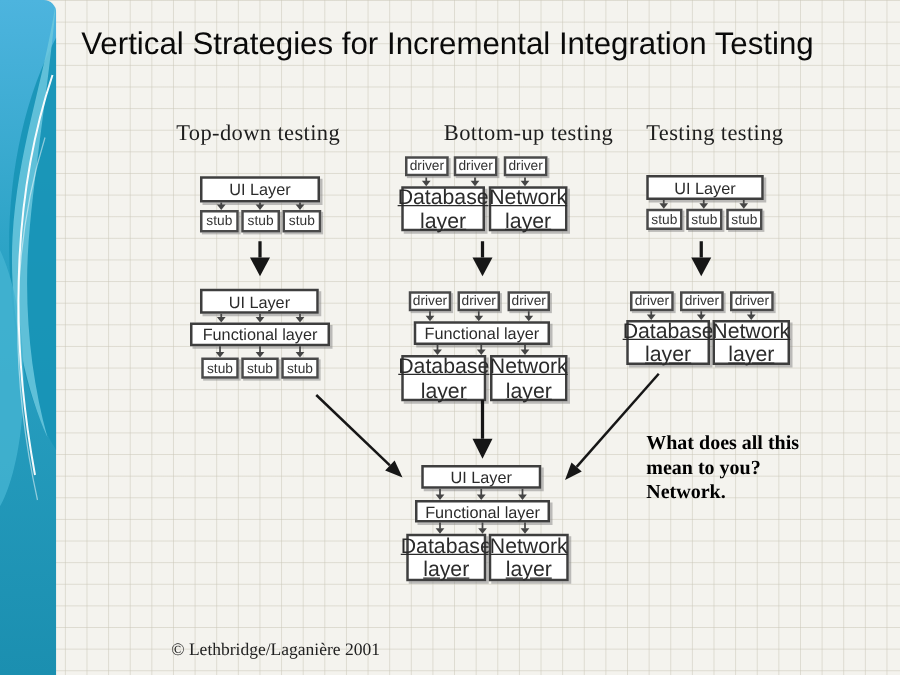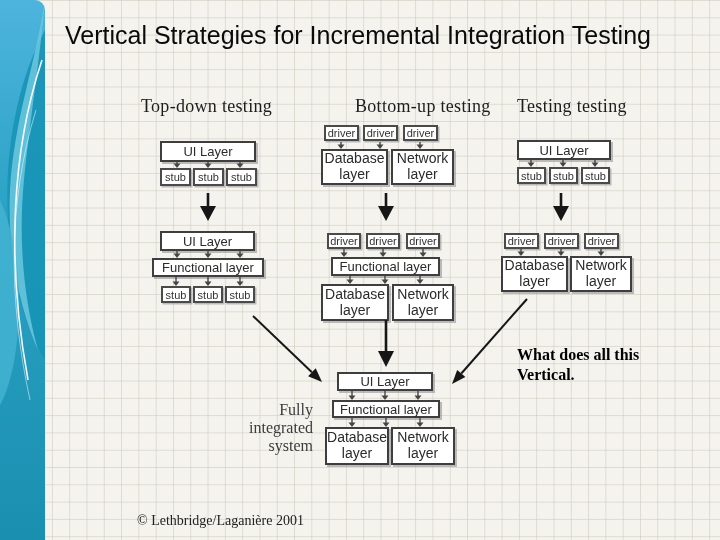--- a/index.html
+++ b/index.html
@@ -20,21 +20,21 @@
   .colhead{
     position:absolute;font-family:"Liberation Serif", serif;font-size:18px;
     letter-spacing:.3px;color:#1d1d1d;white-space:nowrap;
   }
   .box,.sbox{
     position:absolute;box-sizing:border-box;background:#fff;
     display:flex;align-items:center;justify-content:center;text-align:center;
     color:#2b2b2b;
   }
   .box{border:2px solid #3e3e3e;box-shadow:2px 2px 0 rgba(130,130,130,.5);font-size:13px;}
-  .box.two{font-size:14px;line-height:1.12;}
+  .box.two{font-size:17px;line-height:1.12;text-decoration:underline;}
   .sbox{border:2px solid #4a4a4a;box-shadow:1.5px 1.5px 0 rgba(130,130,130,.5);font-size:11px;color:#333;}
   .arrows{position:absolute;left:0;top:0;pointer-events:none;}
   .fi-label{
     position:absolute;left:233px;top:401px;width:80px;text-align:right;
     font-family:"Liberation Serif", serif;font-size:16px;line-height:18px;color:#3c3c3c;
   }
   .question{
     position:absolute;left:501px;top:345px;width:170px;
     font-family:"Liberation Serif", serif;font-weight:bold;font-size:16px;
     line-height:19.5px;color:#000;margin-left:16px;
@@ -102,25 +102,20 @@
   <div class="box" style="left:331px;top:257px;width:109px;height:19px;">Functional layer</div>
   <div class="box two" style="left:321px;top:284px;width:68px;height:37px;">Database layer</div>
   <div class="box two" style="left:392px;top:284px;width:62px;height:37px;">Network layer</div>
 
   <div class="sbox" style="left:504px;top:233px;width:35px;height:16px;">driver</div>
   <div class="sbox" style="left:544px;top:233px;width:35px;height:16px;">driver</div>
   <div class="sbox" style="left:584px;top:233px;width:35px;height:16px;">driver</div>
   <div class="box two" style="left:501px;top:256px;width:67px;height:36px;">Database layer</div>
   <div class="box two" style="left:570px;top:256px;width:62px;height:36px;">Network layer</div>
 
-  <div class="fi-label">
-    <div>Fully</div>
-    <div>integrated</div>
-    <div>system</div>
-  </div>
   <div class="box" style="left:337px;top:372px;width:96px;height:19px;">UI Layer</div>
   <div class="box" style="left:332px;top:400px;width:108px;height:18px;">Functional layer</div>
   <div class="box two" style="left:325px;top:427px;width:64px;height:38px;">Database layer</div>
   <div class="box two" style="left:391px;top:427px;width:64px;height:38px;">Network layer</div>
 
   <svg class="arrows" width="720" height="540" viewBox="0 0 720 540">
     <defs>
       <marker id="mS" orient="auto" markerUnits="userSpaceOnUse" markerWidth="10" markerHeight="10" viewBox="-5 -5 10 10" refX="0.5" refY="0">
         <path d="M0,-3.5 L0,3.5 L4.5,0 Z" fill="#454545"></path>
       </marker>
@@ -170,20 +165,21 @@
       <polygon points="308.1,376.3 315.7,368.3 322,382" stroke="none"></polygon>
       <line x1="386" y1="320" x2="386" y2="351"></line>
       <polygon points="378,351 394,351 386,367" stroke="none"></polygon>
       <line x1="527" y1="299" x2="461.3" y2="373.5" stroke-width="2"></line>
       <polygon points="457.2,369.9 465.4,377.1 452,384" stroke="none"></polygon>
     </g>
   </svg>
 
   <div class="question">
     <div>What does all this</div>
-    <div>Vertical.</div>
+    <div>mean to you?</div>
+    <div>Network.</div>
   </div>
 
   <div class="footer-copy">© Lethbridge/Laganière 2001</div>
   <div class="footer-num num-center">20</div>
   <div class="footer-num num-right">17</div>
 
 </div>
 
 </body></html>

